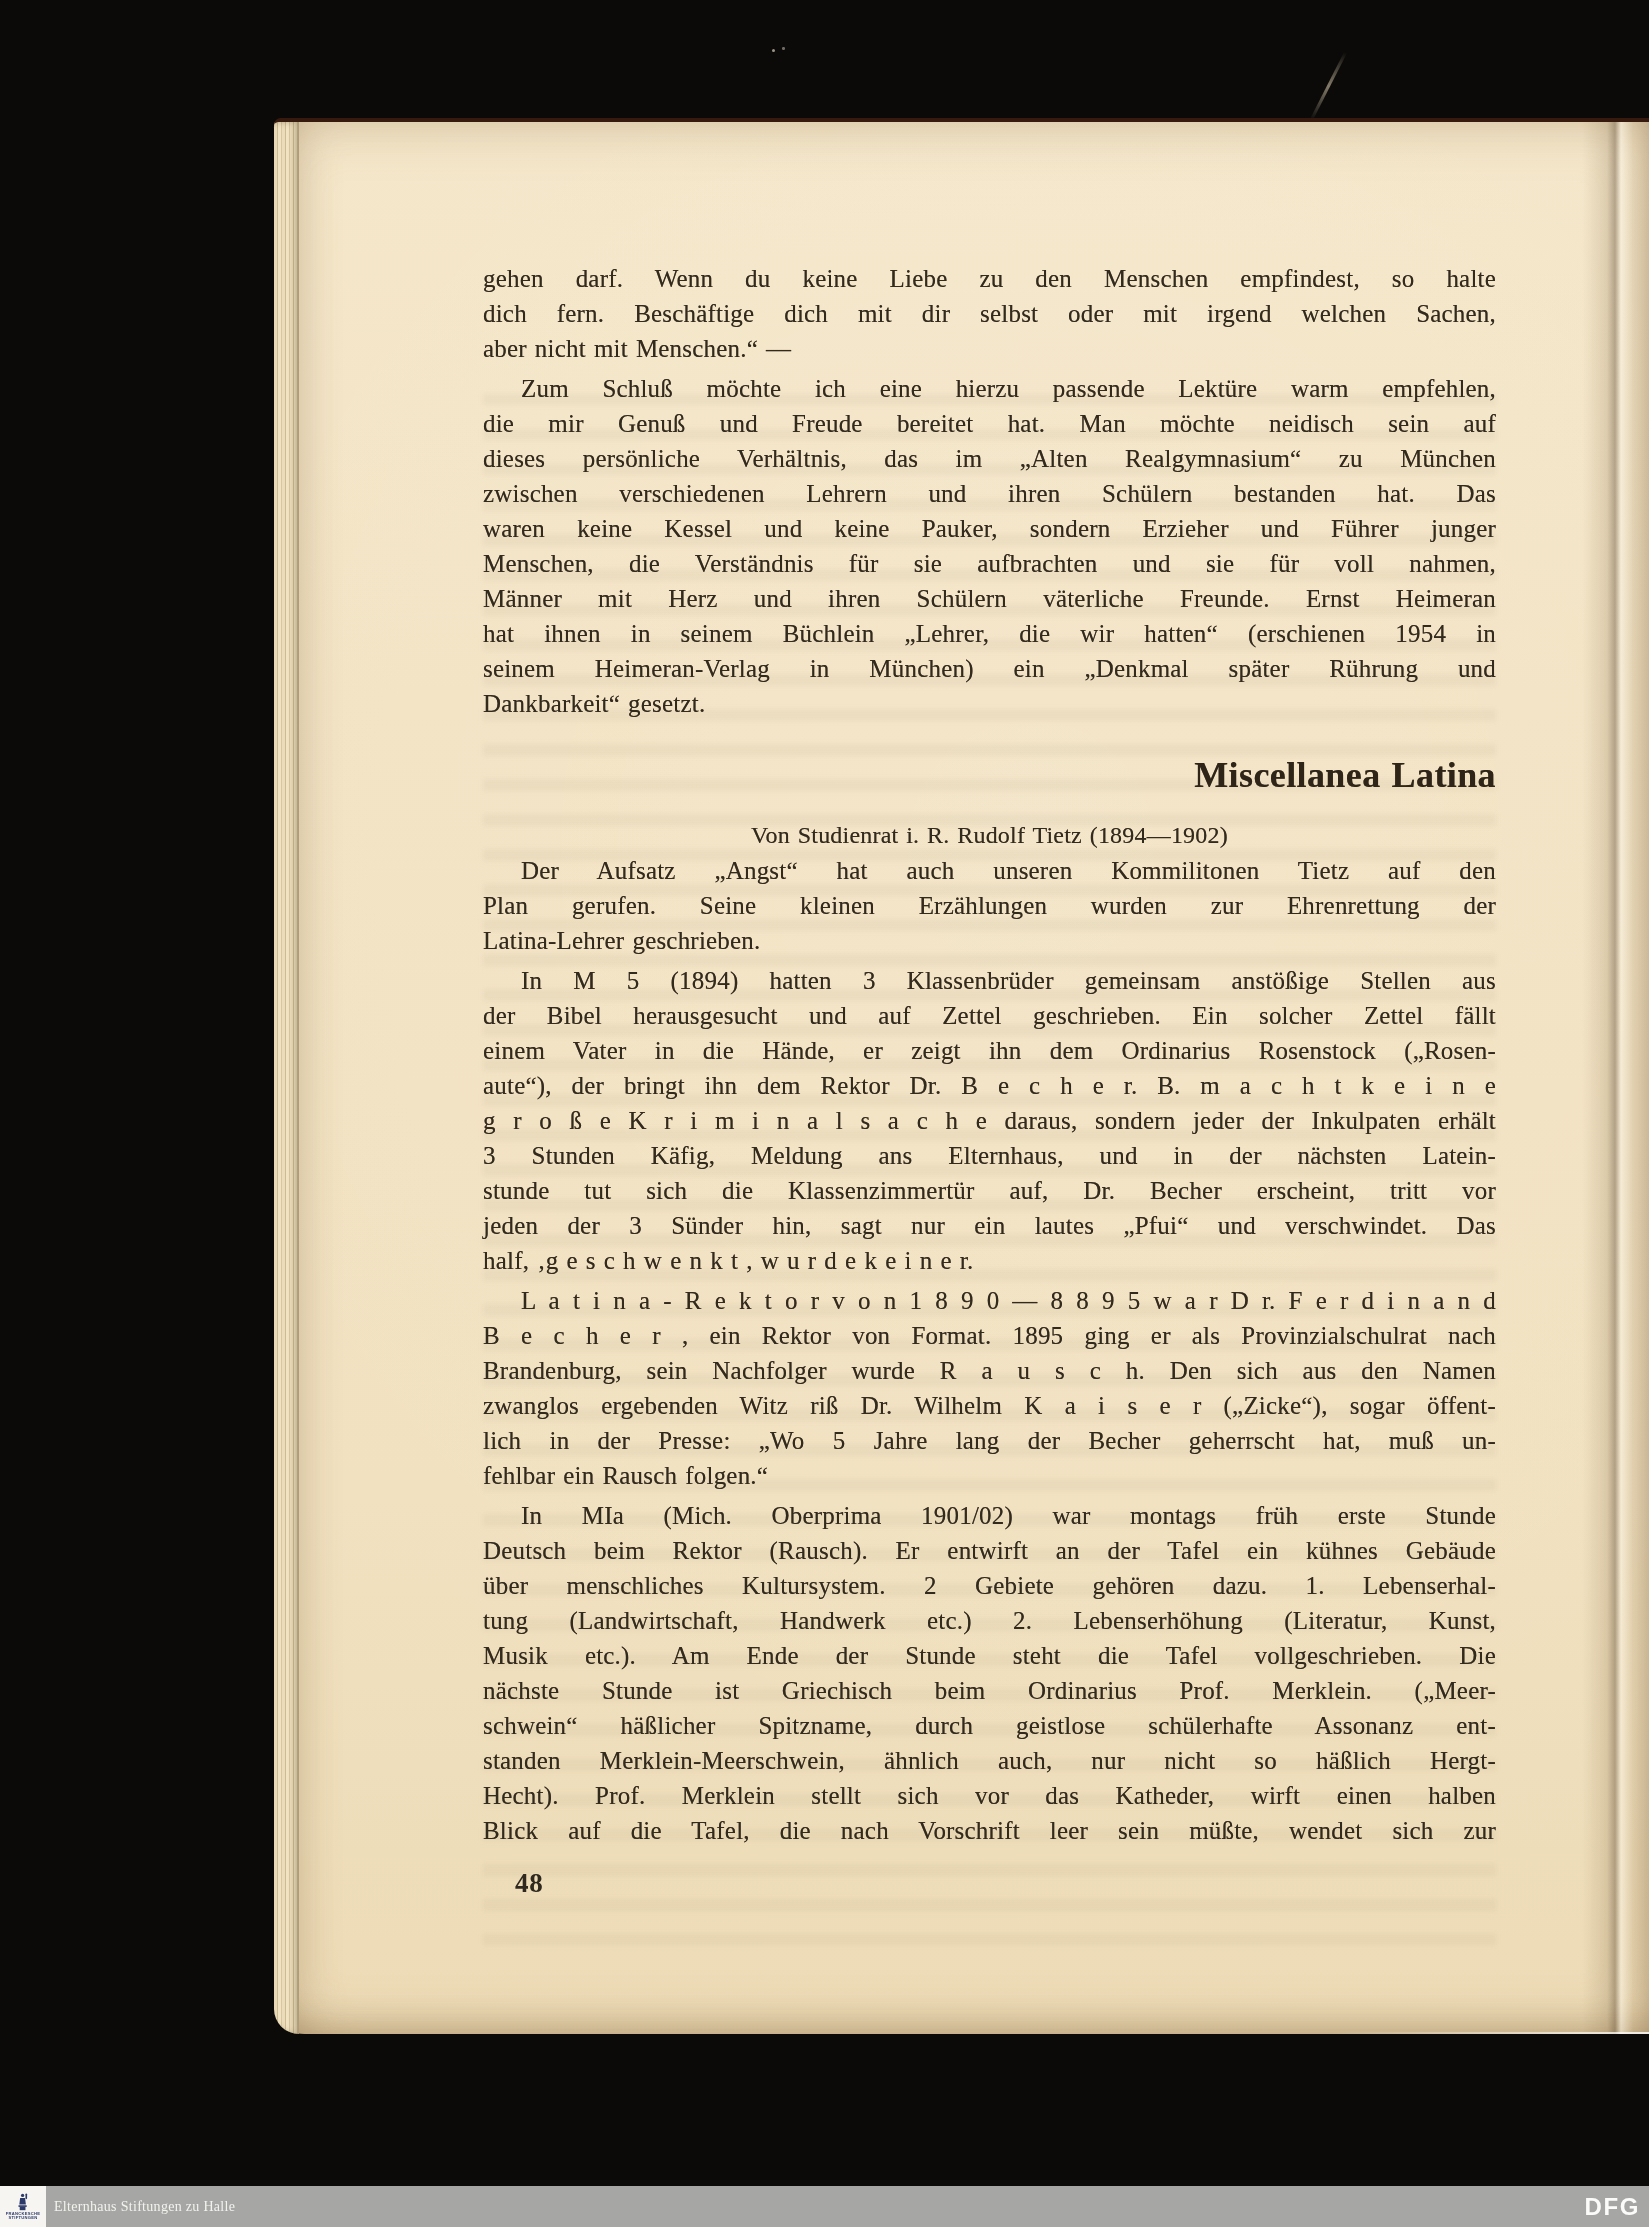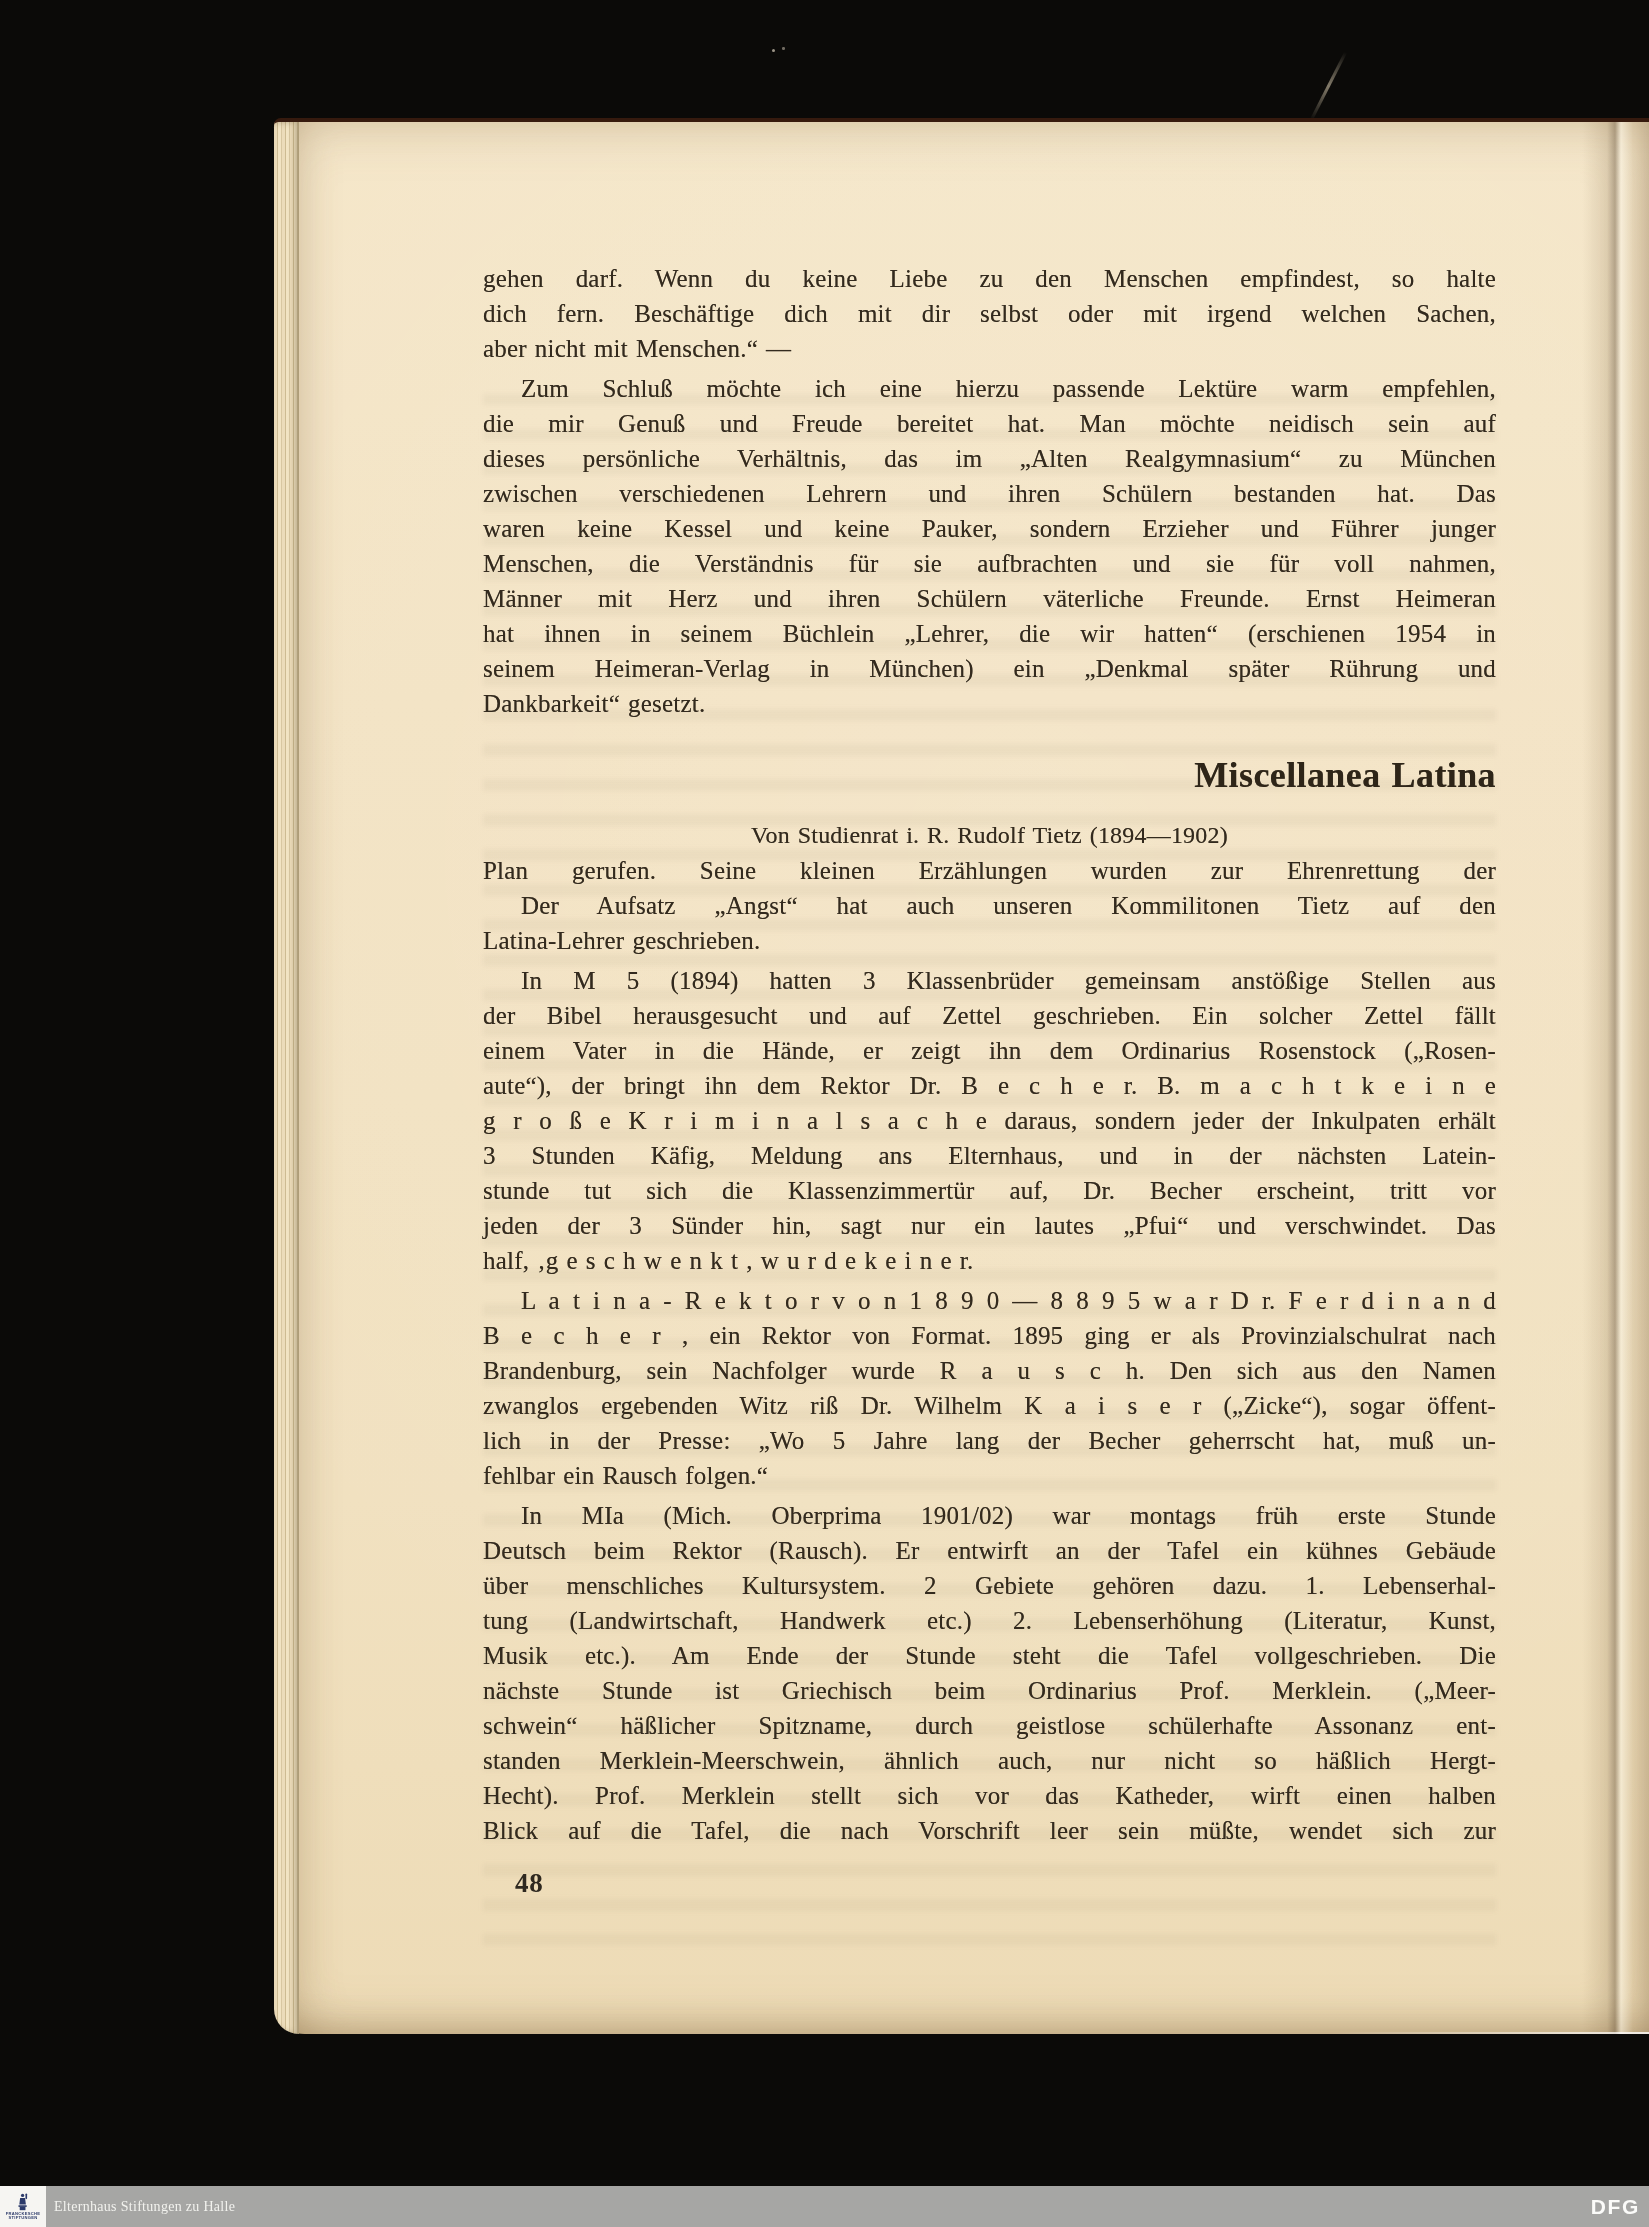--- a/index.html
+++ b/index.html
@@ -92,21 +92,21 @@
   .logo-text{
     font-family:"Liberation Sans", sans-serif;font-size:4.1px;line-height:4.1px;
     color:#2c3a6a;letter-spacing:0.3px;text-align:center;font-weight:bold;
   }
   .footer-title{
     position:absolute;left:54px;top:50%;transform:translateY(-50%);
     color:#f2f2ee;font-size:14px;font-family:"Liberation Serif", serif;letter-spacing:0.3px;
   }
   .dfg{
     position:absolute;right:10px;top:50%;transform:translateY(-50%);
-    color:#fbfbf9;font-size:21px;font-weight:bold;letter-spacing:1.6px;
+    color:#fbfbf9;font-size:24px;font-weight:bold;letter-spacing:1.6px;
     font-family:"Liberation Sans", sans-serif;
   }
 </style>
 </head>
 <body>
 
 <div class="scratch"></div>
 <div class="speck a"></div>
 <div class="speck b"></div>
 
@@ -129,22 +129,22 @@
         <div class="line">waren keine Kessel und keine Pauker, sondern Erzieher und Führer junger</div>
         <div class="line">Menschen, die Verständnis für sie aufbrachten und sie für voll nahmen,</div>
         <div class="line">Männer mit Herz und ihren Schülern väterliche Freunde. Ernst Heimeran</div>
         <div class="line">hat ihnen in seinem Büchlein „Lehrer, die wir hatten“ (erschienen 1954 in</div>
         <div class="line">seinem Heimeran-Verlag in München) ein „Denkmal später Rührung und</div>
         <div class="line last">Dankbarkeit“ gesetzt.</div>
       </div>
       <div class="heading">Miscellanea Latina</div>
       <div class="subheading">Von Studienrat i. R. Rudolf Tietz (1894—1902)</div>
       <div class="para">
+        <div class="line indent">Der Aufsatz „Angst“ hat auch unseren Kommilitonen Tietz auf den</div>
         <div class="line">Plan gerufen. Seine kleinen Erzählungen wurden zur Ehrenrettung der</div>
-        <div class="line indent">Der Aufsatz „Angst“ hat auch unseren Kommilitonen Tietz auf den</div>
         <div class="line last">Latina-Lehrer geschrieben.</div>
       </div>
       <div class="para">
         <div class="line indent">In M 5 (1894) hatten 3 Klassenbrüder gemeinsam anstößige Stellen aus</div>
         <div class="line">der Bibel herausgesucht und auf Zettel geschrieben. Ein solcher Zettel fällt</div>
         <div class="line">einem Vater in die Hände, er zeigt ihn dem Ordinarius Rosenstock („Rosen-</div>
         <div class="line">aute“), der bringt ihn dem Rektor Dr. B e c h e r.  B.  m a c h t  k e i n e</div>
         <div class="line">g r o ß e  K r i m i n a l s a c h e  daraus, sondern jeder der Inkulpaten erhält</div>
         <div class="line">3 Stunden Käfig, Meldung ans Elternhaus, und in der nächsten Latein-</div>
         <div class="line">stunde tut sich die Klassenzimmertür auf, Dr. Becher erscheint, tritt vor</div>

